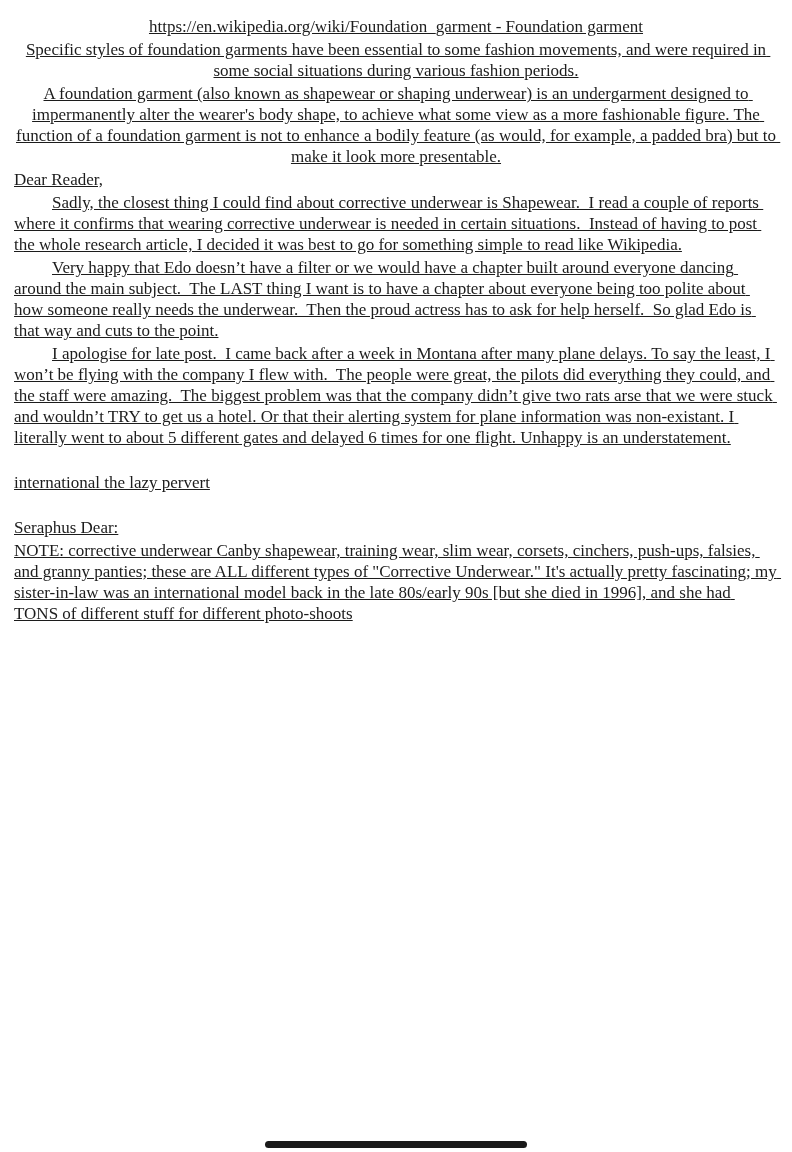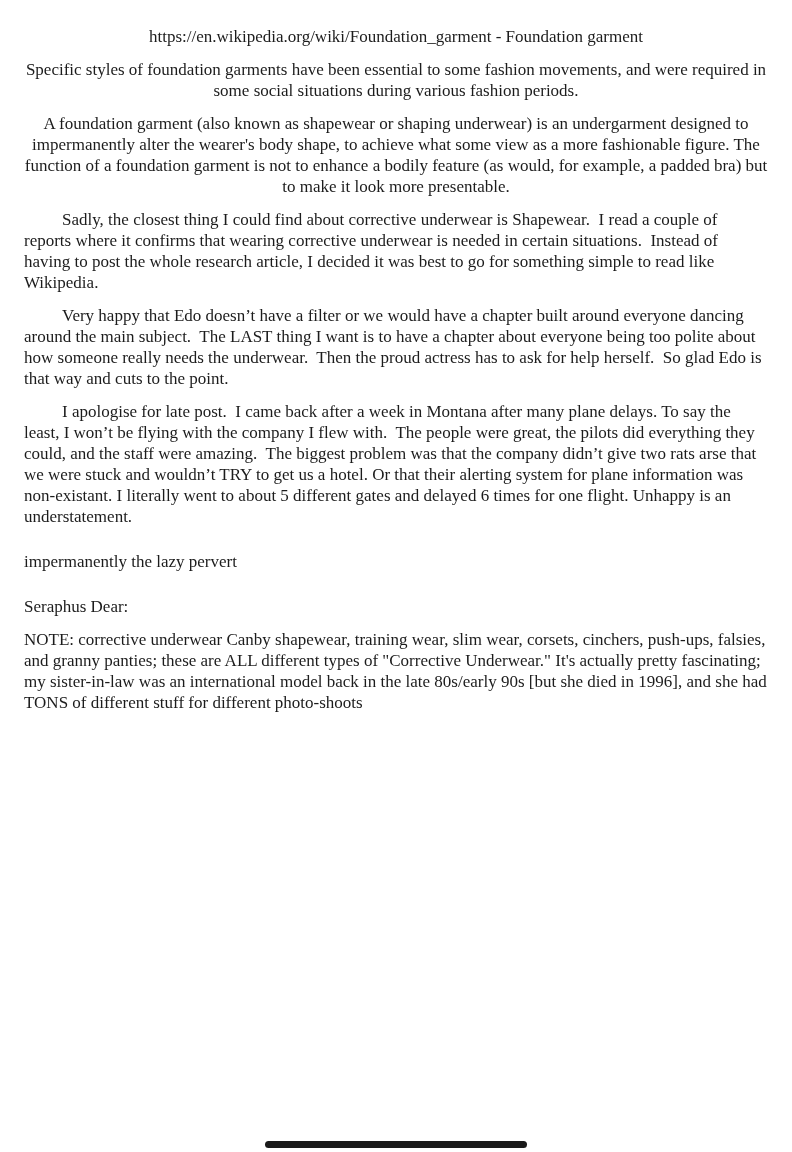--- a/index.html
+++ b/index.html
@@ -10,21 +10,21 @@
     height: 1152px;
     box-sizing: border-box;
     padding: 14px 12px 0 12px;
     background: var(--page-bg, #ffffff);
     color: var(--text-color, #1c1c1c);
     font-family: "Liberation Serif", serif;
     font-size: 17px;
     line-height: 21px;
     overflow: hidden;
   }
-  .page p { margin: 12px; white-space: pre-wrap; }
+  .page p { margin: 2px; white-space: pre-wrap; text-decoration: underline; }
   .center { text-align: center; }
   .gap { margin-top: 24px; }
   .indent { text-indent: 38px; }
   .home-indicator {
     position: absolute;
     left: 50%;
     bottom: 4px;
     transform: translateX(-50%);
     width: 262px;
     height: 7px;
@@ -36,31 +36,32 @@
 <body>
 
 <div class="page">
 
   <p class="center">https://en.wikipedia.org/wiki/Foundation_garment - Foundation garment</p>
 
   <p class="center gap">Specific styles of foundation garments have been essential to some fashion movements, and were required in some social situations during various fashion periods.</p>
 
   <p class="center">A foundation garment (also known as shapewear or shaping underwear) is an undergarment designed to impermanently alter the wearer's body shape, to achieve what some view as a more fashionable figure. The function of a foundation garment is not to enhance a bodily feature (as would, for example, a padded bra) but to make it look more presentable.</p>
 
+  <p class="gap">Dear Reader,</p>
 
   <p class="gap indent">Sadly, the closest thing I could find about corrective underwear is Shapewear.  I read a couple of reports where it confirms that wearing corrective underwear is needed in certain situations.  Instead of having to post the whole research article, I decided it was best to go for something simple to read like Wikipedia.</p>
 
   <p class="gap indent">Very happy that Edo doesn’t have a filter or we would have a chapter built around everyone dancing around the main subject.  The LAST thing I want is to have a chapter about everyone being too polite about how someone really needs the underwear.  Then the proud actress has to ask for help herself.  So glad Edo is that way and cuts to the point.</p>
 
   <p class="gap indent">I apologise for late post.  I came back after a week in Montana after many plane delays. To say the least, I won’t be flying with the company I flew with.  The people were great, the pilots did everything they could, and the staff were amazing.  The biggest problem was that the company didn’t give two rats arse that we were stuck and wouldn’t TRY to get us a hotel. Or that their alerting system for plane information was non-existant. I literally went to about 5 different gates and delayed 6 times for one flight. Unhappy is an understatement.</p>
 
 
 
   <div class="gap">
-    <p>impermanently the lazy pervert</p>
+    <p>international the lazy pervert</p>
   </div>
 
   <div class="gap">
     <p>Seraphus Dear:</p>
     <p>NOTE: corrective underwear Canby shapewear, training wear, slim wear, corsets, cinchers, push-ups, falsies, and granny panties; these are ALL different types of "Corrective Underwear." It's actually pretty fascinating; my sister-in-law was an international model back in the late 80s/early 90s [but she died in 1996], and she had TONS of different stuff for different photo-shoots</p>
   </div>
 
   <div class="home-indicator"></div>
 
 </div>

